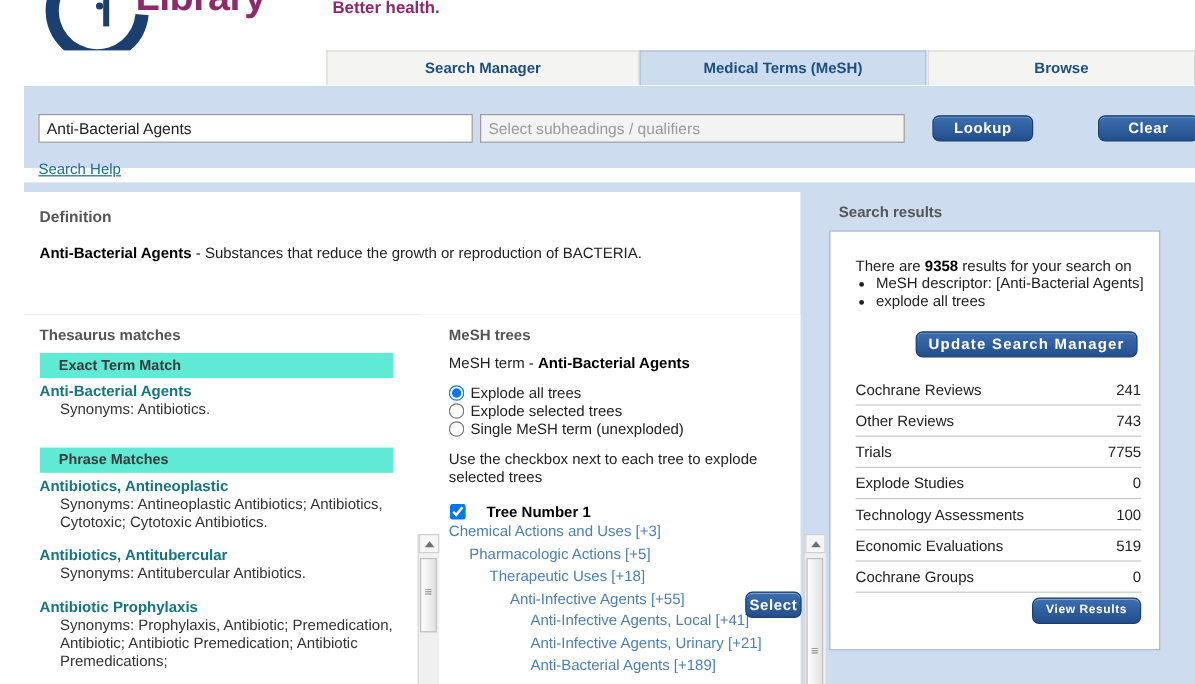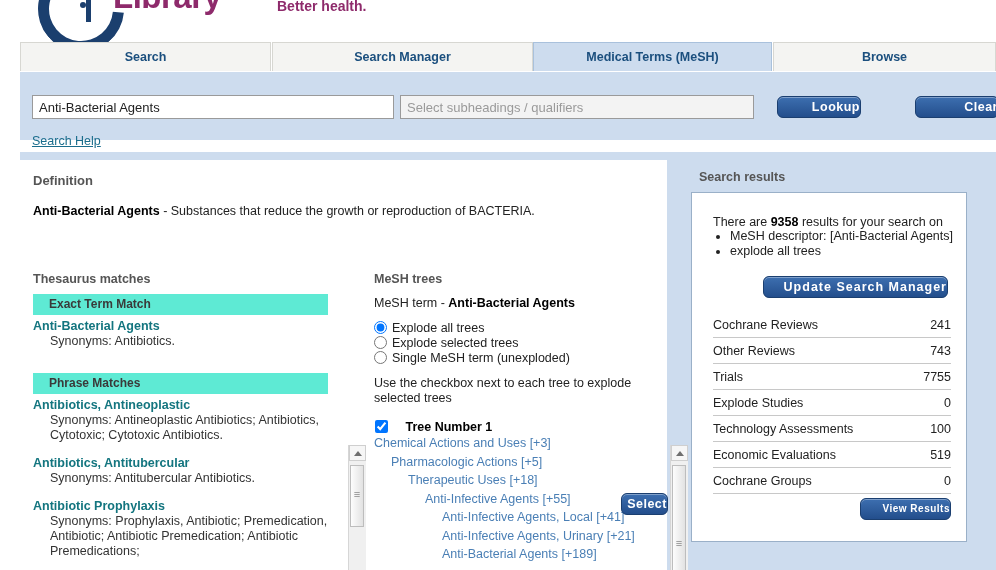--- a/index.html
+++ b/index.html
@@ -64,21 +64,21 @@
   #in-mesh { left:12px; top:23px; width:362px; }
   #in-qual { left:380px; top:23px; width:354px; background:#f3f3f3; }
   #in-qual::placeholder { color:#9a9a9a; }
 
   .bluebtn {
     position:absolute; box-sizing:border-box;
     background:#2a5ca0;
     background-image: linear-gradient(#3d6fb0, #234e8c);
     border:1px solid #1b3f70; border-radius:6px;
     color:#ffffff; font-size:12.5px; font-weight:bold;
-    text-align:right; letter-spacing:0.5px;
+    text-align:center; letter-spacing:0.5px;
     box-shadow: inset 0 1px 0 rgba(255,255,255,0.35);
     cursor:pointer;
   }
   #btn-lookup { left:757px; top:24px; width:84px; height:22px; line-height:20px; }
   #btn-clear  { left:895px; top:24px; width:84px; height:22px; line-height:20px; }
 
   #searchhelp {
     position:absolute; left:32px; top:134px;
     font-size:12.5px; color:#1a6d8c; text-decoration:underline; cursor:pointer;
   }
@@ -188,21 +188,20 @@
 
   <div id="header">
     <div id="logo-mark"></div>
     <div id="logo-bar"></div>
     <div id="logo-dot"></div>
     <div id="logo-word">Library</div>
     <div id="tagline">Better health.</div>
   </div>
 
   <div id="tabbar">
-    <div class="tab" id="tab0">Search</div>
     <div class="tab" id="tab1">Search Manager</div>
     <div class="tab active" id="tab2">Medical Terms (MeSH)</div>
     <div class="tab" id="tab3">Browse</div>
   </div>
 
   <div id="searchpanel">
     <div class="fieldlabel" id="lbl-mesh">Enter MeSH term</div>
     <input class="textbox" id="in-mesh" type="text" value="Anti-Bacterial Agents" style="">
     <div class="fieldlabel" id="lbl-qual">Select MeSH qualifiers</div>
     <input class="textbox" id="in-qual" type="text" placeholder="Select subheadings / qualifiers" style="">

